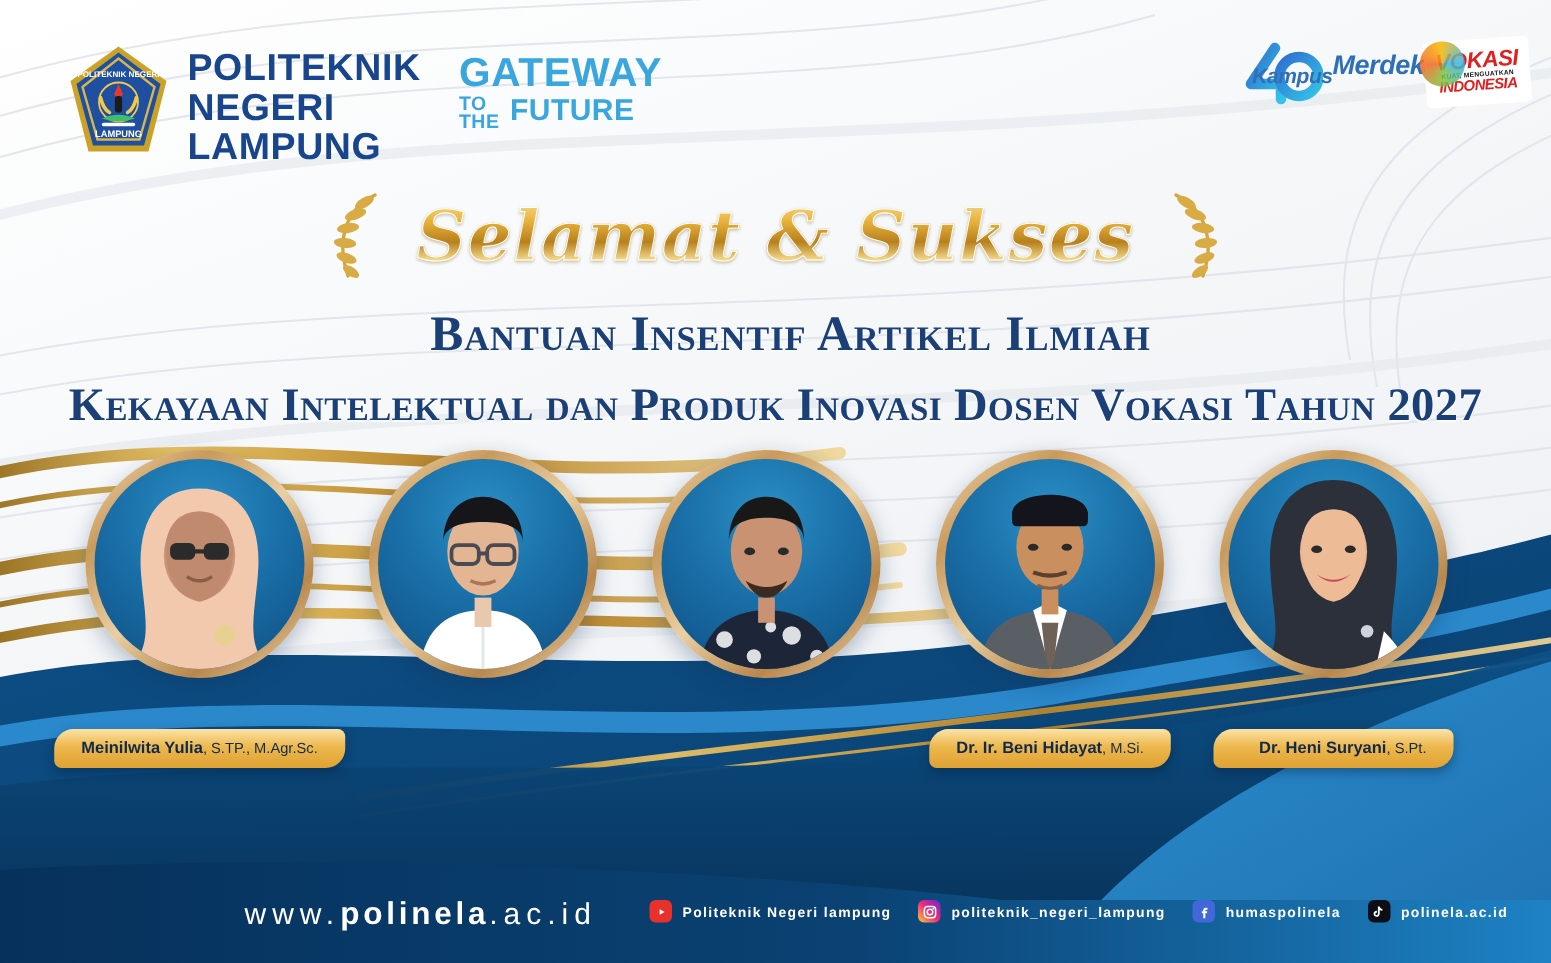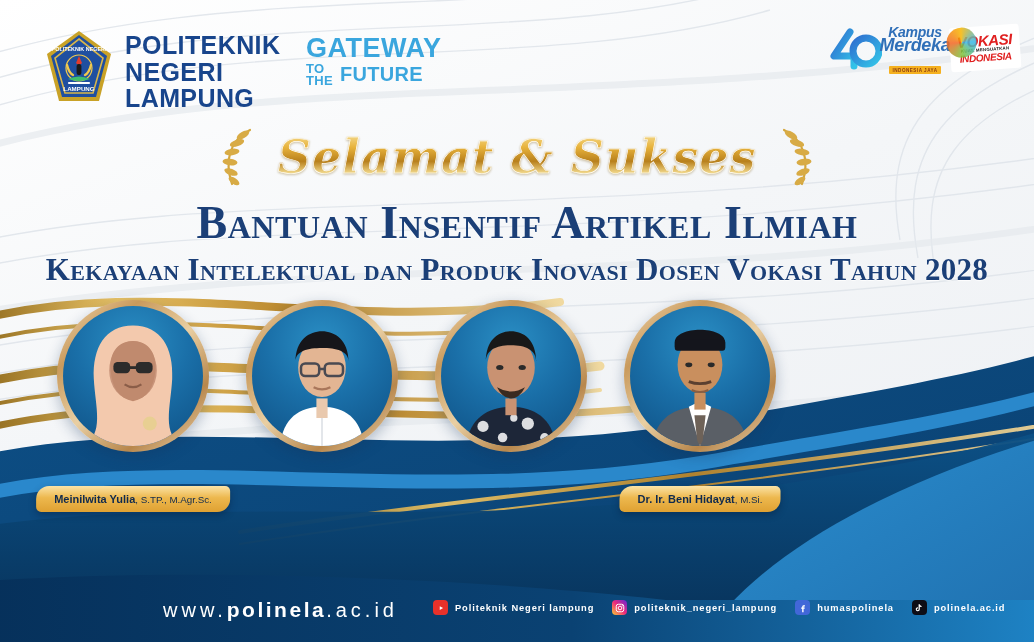--- a/index.html
+++ b/index.html
@@ -33,21 +33,21 @@
   .gw-small { position:absolute; left:0; top:30px; font-size:13px; line-height:11.5px;
               letter-spacing:.3px; }
   .gw-2 { position:absolute; left:34px; top:30px; font-size:20px; letter-spacing:.3px; }
 
   
   .logo-40 { position:absolute; left:826px; top:28px; width:56px; height:42px; }
   .logo-40 svg { width:100%; height:100%; }
 
   
   .logo-km { position:absolute; left:884px; top:30px; width:62px; height:40px;
-             display:flex; flex-direction:column; align-items:center;
+             display:flex; flex-direction:row; align-items:center;
              justify-content:center; }
   .km-1 { color:#2f6fb8; font-weight:bold; font-size:14px; line-height:13px;
           letter-spacing:-.3px; font-style:italic; }
   .km-2 { color:#2f6fb8; font-weight:bold; font-size:18px; line-height:13px;
           letter-spacing:-.3px; font-style:italic; margin-bottom:14px; }
   .km-3 { background:#f5b120; color:#8a3b12; font-size:4.6px; font-weight:bold;
           letter-spacing:.5px; padding:1.3px 3px; border-radius:1px; }
 
   
   .logo-vk { position:absolute; left:950px; top:26px; width:70px; height:44px;
@@ -74,21 +74,21 @@
   .selamat { font-family:"DejaVu Serif", serif; font-style:italic; font-weight:bold;
              font-size:46px; letter-spacing:1px; margin:0 6px;
              background:linear-gradient(180deg,#f7e6a8 0%,#e8b33c 32%,#b8801c 58%,#f2d98c 80%,#c7941f 100%);
              -webkit-background-clip:text; background-clip:text; color:transparent;
              -webkit-text-stroke:.7px #ffffff;
              filter:drop-shadow(0 1px 1px rgba(120,90,20,.35)); }
 
   
   .headline { position:absolute; left:0; right:0; top:196px; z-index:25; text-align:center; }
   .h-main { font-family:"Liberation Serif", serif; font-variant:small-caps;
-            font-weight:bold; font-size:46px; color:#1b3f77; letter-spacing:.6px;
+            font-weight:bold; font-size:33px; color:#1b3f77; letter-spacing:.6px;
             line-height:54px; text-shadow:0 1px 1px rgba(255,255,255,.9);padding-left:20px; }
   .h-sub { font-family:"Liberation Serif", serif; font-variant:small-caps;
            font-weight:bold; font-size:31px; color:#1b3f77; letter-spacing:.3px;
            line-height:40px; text-shadow:0 1px 1px rgba(255,255,255,.9); }
 
   
   .people { position:absolute; left:0; top:300px; width:1034px; height:230px; z-index:26; }
   .person { position:absolute; width:180px; }
   .frame { position:relative; width:152px; height:152px; margin:0 auto;
            border-radius:50%;
@@ -256,21 +256,21 @@
             <ellipse cx="15" cy="46" rx="7" ry="3.2" transform="rotate(20 15 46)"></ellipse>
             <ellipse cx="18" cy="55" rx="6.2" ry="3" transform="rotate(34 18 55)"></ellipse>
           </g>
         </g>
       </svg>
     </div>
   </div>
 
   <div class="headline">
     <div class="h-main">Bantuan Insentif Artikel Ilmiah</div>
-    <div class="h-sub">Kekayaan Intelektual dan Produk Inovasi Dosen Vokasi Tahun 2028</div>
+    <div class="h-sub">Kekayaan Intelektual dan Produk Inovasi Dosen Vokasi Tahun 2027</div>
   </div>
 
   <div class="waves">
     <svg viewBox="0 0 1034 360" preserveAspectRatio="none">
       <defs>
         <linearGradient id="goldA" x1="0" y1="0" x2="1" y2="0">
           <stop offset="0" stop-color="#8a6418"></stop>
             <stop offset=".25" stop-color="#e8c266"></stop>
           <stop offset=".55" stop-color="#b8862c"></stop>
             <stop offset="1" stop-color="#f0d9a0"></stop>
@@ -412,20 +412,42 @@
             <path d="M44 60 q6 3 12 0" stroke="#8a5e42" stroke-width="1.4" fill="none"></path>
           </svg>
         </div>
       </div>
       <div class="nameplate">
         <b>Dr. Ir. Beni Hidayat</b>
           <span class="deg">, M.Si.</span>
       </div>
     </div>
 
+    <div class="person" style="left:799px;">
+      <div class="frame">
+        <div class="photo">
+          <svg viewBox="0 0 100 100">
+            <path d="M50 10 C72 10 82 28 80 54 C79 76 72 92 88 100 L12 100 C28 92 21 76 20 54 C18 28 28 10 50 10 Z" fill="#2b303b"></path>
+            <path d="M74 82 C80 88 84 94 86 100 L70 100 Z" fill="#ffffff"></path>
+            <ellipse cx="50" cy="44" rx="16" ry="20" fill="#e8b590"></ellipse>
+            <path d="M50 24 C62 24 66 34 65 45 C64 58 59 66 50 68 C41 66 36 58 35 45 C34 34 38 24 50 24 Z" fill="#eebb97"></path>
+            <g fill="#2a2a2a">
+                <ellipse cx="42" cy="43" rx="2.6" ry="1.8"></ellipse>
+                <ellipse cx="58" cy="43" rx="2.6" ry="1.8"></ellipse>
+              </g>
+            <path d="M42 55 q8 7 16 0 q-8 5 -16 0 Z" fill="#c8485a"></path>
+            <circle cx="66" cy="82" r="3" fill="#cfd4dc"></circle>
+          </svg>
+        </div>
+      </div>
+      <div class="nameplate">
+        <b>Dr. Heni Suryani</b>
+          <span class="deg">, S.Pt.</span>
+      </div>
+    </div>
   </div>
 
   <div class="footer">
     <div class="site">
       <span>www.</span><b>polinela</b><span>.ac.id</span>
     </div>
 
     <div class="socials">
 
       <div class="soc">

